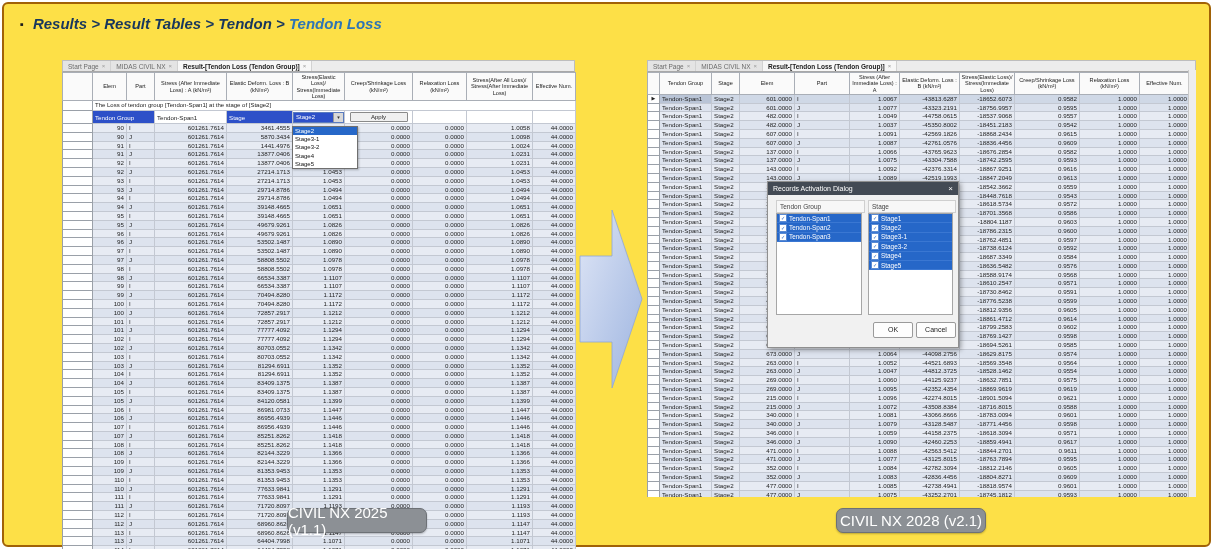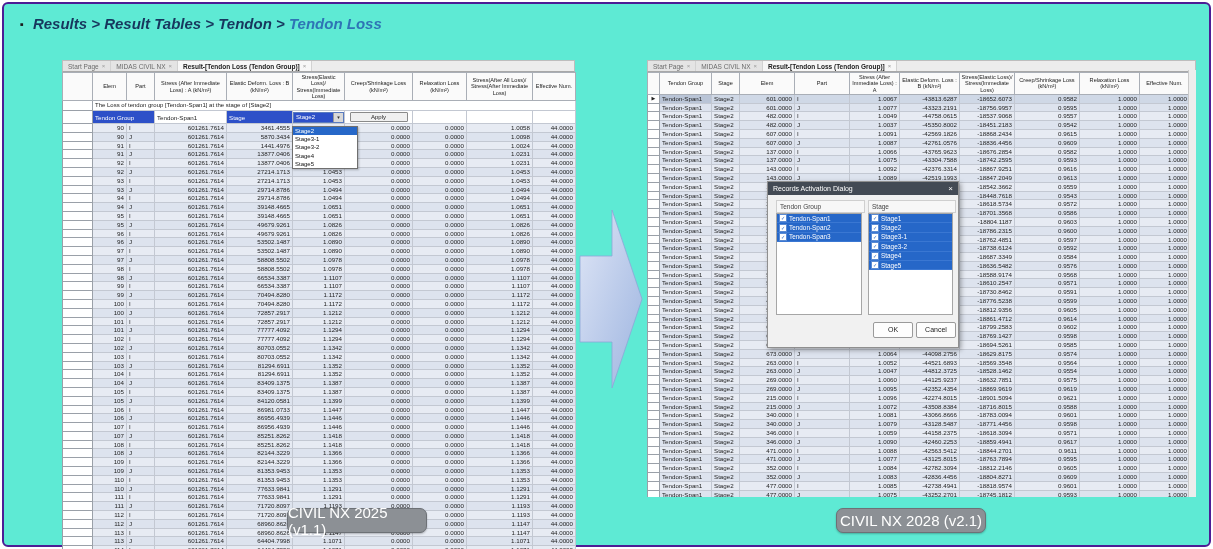--- a/index.html
+++ b/index.html
@@ -1,18 +1,18 @@
 <!DOCTYPE html>
 <html><head>
 <meta charset="utf-8">
 <style>
   html,body{margin:0;padding:0;background:#fff;}
   body{width:1213px;height:549px;position:relative;overflow:hidden;
        font-family:"Liberation Sans","DejaVu Sans",sans-serif;}
-  .frame{position:absolute;inset:2px;border:2px solid #4c1d95;border-radius:6px;background:#5eead4;}
+  .frame{position:absolute;inset:2px;border:2px solid #a16207;border-radius:6px;background:#fde047;}
 
   
   .breadcrumb{position:absolute;left:16px;top:11px;font-size:15px;font-weight:bold;
               font-style:italic;color:#17365d;white-space:nowrap;}
   .breadcrumb .bullet{font-style:normal;font-size:11px;color:#1a1a1a;margin-right:9px;vertical-align:1px;}
   .breadcrumb .current{color:#2e74b5;}
 
   
   .panel{position:absolute;background:#fff;}
   #left-panel{left:58px;top:56px;width:513px;}

